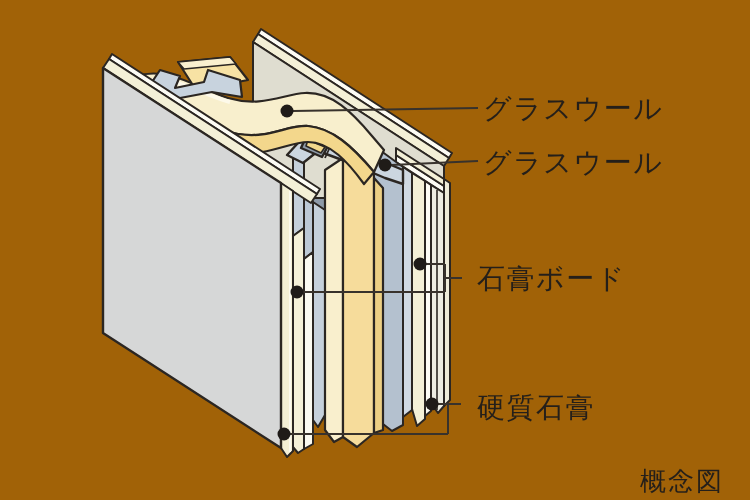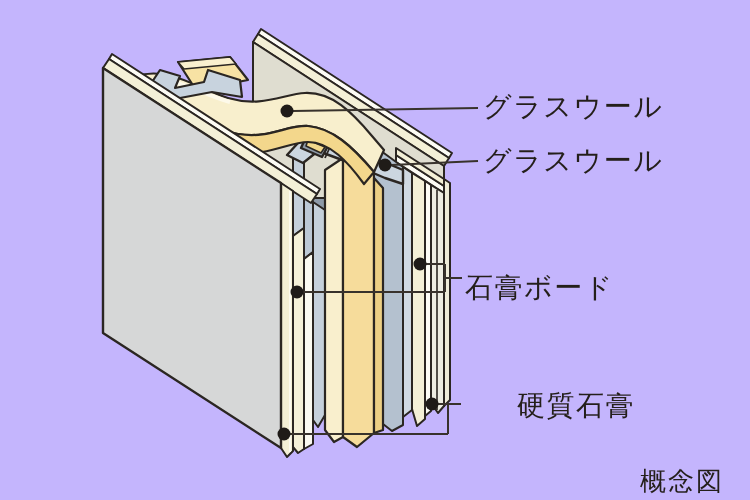--- a/index.html
+++ b/index.html
@@ -1,25 +1,25 @@
 <!DOCTYPE html>
 <html><head>
 <meta charset="utf-8">
 <style>
   html,body{margin:0;padding:0;background:#ffffff;}
   .stage{
-    position:relative;width:750px;height:500px;background:#c4b5fd;overflow:hidden;
-    font-family:Liberation Mono, monospace;
+    position:relative;width:750px;height:500px;background:#a16207;overflow:hidden;
+    font-family:Liberation Sans, sans-serif;
   }
   .stage svg{position:absolute;left:0;top:0;}
   .callout-label{
     position:absolute;color:#241f1a;font-size:28px;font-weight:500;
     letter-spacing:1.5px;line-height:1.2;white-space:nowrap;
   }
-  .callout-label.two-line span{display:block;line-height:44px;margin-left:40px;}
+  .callout-label.two-line span{display:block;line-height:44px;}
   .caption{
     position:absolute;color:#241f1a;font-size:26px;font-weight:500;letter-spacing:2px;
   }
 </style>
 </head>
 <body>
 
 <div class="stage">
 
   <svg width="750" height="500" viewBox="0 0 750 500">
@@ -113,21 +113,21 @@
       <circle cx="297" cy="292" r="6.5"></circle>
       <circle cx="432" cy="404" r="6.5"></circle>
       <circle cx="284" cy="434" r="6.5"></circle>
     </g>
   </svg>
 
   <div class="callout-label" style="left:483px;top:92px;">グラスウール</div>
 
   <div class="callout-label" style="left:483px;top:146px;">グラスウール</div>
 
-  <div class="callout-label" style="left:465px;top:262px;margin-top:11px;">石膏ボード</div>
+  <div class="callout-label" style="left:477px;top:262px;">石膏ボード</div>
 
   <div class="callout-label two-line" style="left:477px;top:386px;">
     <span>硬質石膏</span>
   </div>
 
   <div class="caption" style="left:640px;top:464px;">概念図</div>
 
 </div>
 
 </body></html>

